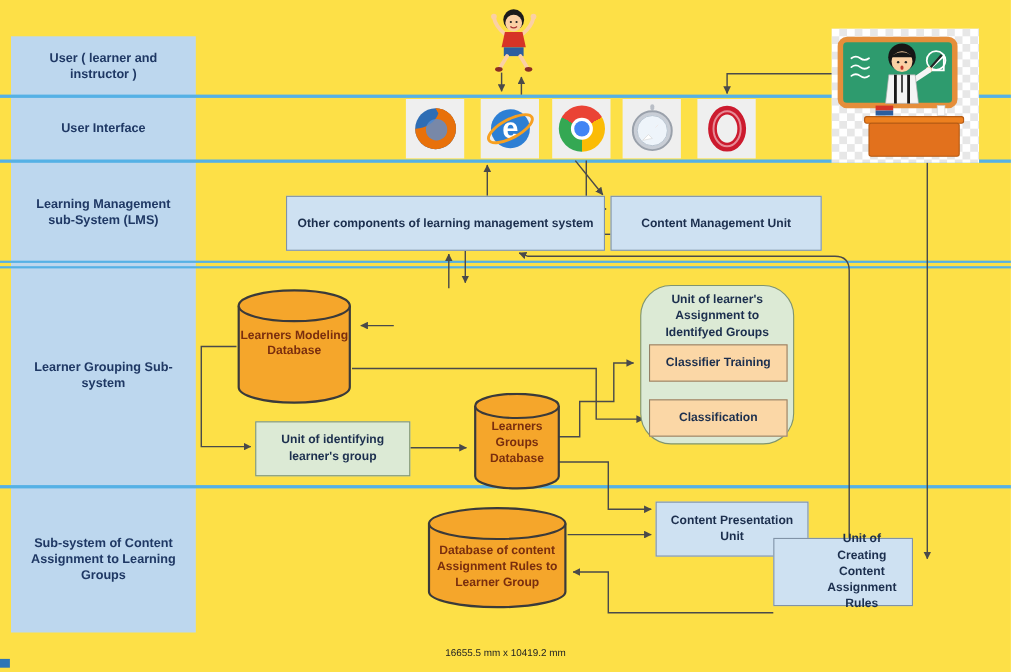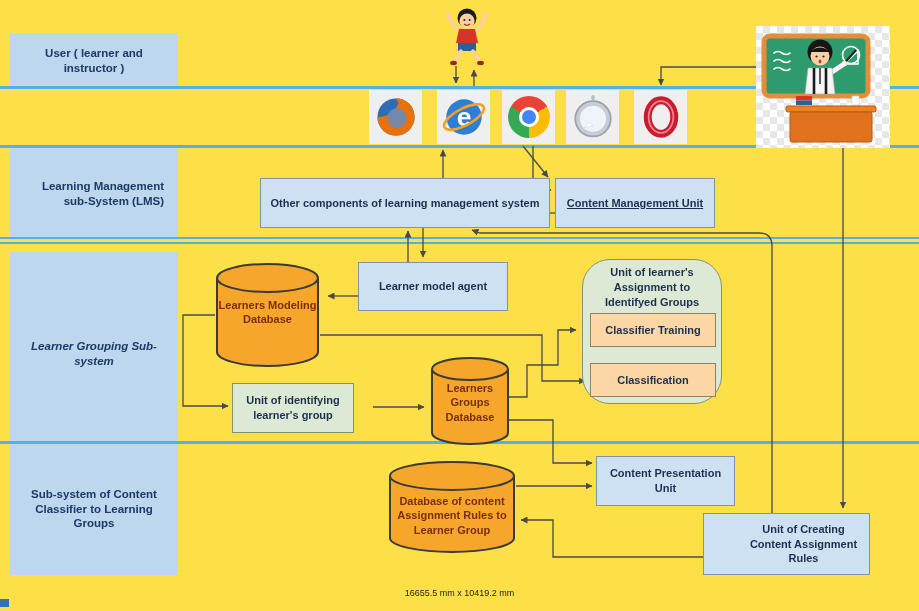--- a/index.html
+++ b/index.html
@@ -44,23 +44,24 @@
   .caption{position:absolute;left:0;right:0;top:588px;text-align:center;
            font-size:9px;color:#222;z-index:3;}
   .corner{position:absolute;left:0;top:599px;width:9px;height:8px;background:#2E75B6;z-index:3;}
 </style>
 </head>
 <body>
 
 <div class="stage">
 
   <div class="lane-cell" style="top:33px;height:55px;">User ( learner and instructor )</div>
-  <div class="lane-cell" style="top:147px;height:93px;text-align:right;">Learning Management sub-System (LMS)</div>
-  <div class="lane-cell" style="top:252px;height:203px;font-style:italic;">Learner Grouping Sub-system</div>
-  <div class="lane-cell" style="top:443px;height:132px;">Sub-system of Content Classifier to Learning Groups</div>
+  <div class="lane-cell" style="top:88px;height:59px;">User Interface</div>
+  <div class="lane-cell" style="top:147px;height:93px;">Learning Management sub-System (LMS)</div>
+  <div class="lane-cell" style="top:240px;height:203px;">Learner Grouping Sub-system</div>
+  <div class="lane-cell" style="top:443px;height:132px;">Sub-system of Content Assignment to Learning Groups</div>
 
   <div class="lane-line" style="top:86px;height:3px;"></div>
   <div class="lane-line" style="top:145px;height:3px;"></div>
   <div class="lane-line" style="top:237px;height:2px;"></div>
   <div class="lane-line" style="top:242px;height:2px;"></div>
   <div class="lane-line" style="top:441px;height:3px;"></div>
 
   <svg class="wires" width="919" height="611">
     <defs>
       <marker id="ah" markerWidth="7" markerHeight="7" refX="6.5" refY="3.5" orient="auto" markerUnits="userSpaceOnUse">
@@ -165,33 +166,32 @@
     </svg>
   </div>
   <div class="btile" style="left:634px;">
     <svg width="46" height="46" viewBox="0 0 52 52">
       <ellipse cx="26" cy="26" rx="15" ry="19" fill="none" stroke="var(--op-red)" stroke-width="9"></ellipse>
       <ellipse cx="26" cy="26" rx="14" ry="18" fill="none" stroke="#e78a96" stroke-width="2"></ellipse>
     </svg>
   </div>
 
   <div class="node blue" style="left:260px;top:178px;width:290px;height:50px;">Other components of learning management system</div>
-  <div class="node blue" style="left:555px;top:178px;width:160px;height:50px;text-decoration:underline;">Content Management Unit</div>
-
-  <div class="node blue" style="left:358px;top:262px;width:150px;height:49px;">Learner model agent</div>
+  <div class="node blue" style="left:555px;top:178px;width:192px;height:50px;">Content Management Unit</div>
+
 
   <div class="cyl" style="left:215px;top:262px;width:105px;height:106px;">
     <svg width="105" height="106" viewBox="0 0 105 106">
       <path d="M2,16 V90 A50.5,14 0 0 0 103,90 V16" fill="var(--cylinder-fill)" stroke="var(--cylinder-stroke)" stroke-width="2"></path>
       <ellipse cx="52.5" cy="16" rx="50.5" ry="14" fill="var(--cylinder-fill)" stroke="var(--cylinder-stroke)" stroke-width="2"></ellipse>
     </svg>
     <div class="cyl-label" style="top:36px;">Learners Modeling Database</div>
   </div>
 
-  <div class="node green" style="left:232px;top:383px;width:122px;height:50px;">Unit of identifying learner's group</div>
+  <div class="node green" style="left:232px;top:383px;width:141px;height:50px;">Unit of identifying learner's group</div>
 
   <div class="node green group-title" style="left:582px;top:259px;width:140px;height:145px;">Unit of learner's Assignment to Identifyed Groups</div>
   <div class="node orange" style="left:590px;top:313px;width:126px;height:34px;">Classifier Training</div>
   <div class="node orange" style="left:590px;top:363px;width:126px;height:34px;">Classification</div>
 
   <div class="cyl" style="left:430px;top:357px;width:80px;height:89px;">
     <svg width="80" height="89" viewBox="0 0 80 89">
       <path d="M2,12 V76 A38,11 0 0 0 78,76 V12" fill="var(--cylinder-fill)" stroke="var(--cylinder-stroke)" stroke-width="2"></path>
       <ellipse cx="40" cy="12" rx="38" ry="11" fill="var(--cylinder-fill)" stroke="var(--cylinder-stroke)" stroke-width="2"></ellipse>
     </svg>
@@ -201,17 +201,17 @@
   <div class="node blue" style="left:596px;top:456px;width:139px;height:50px;">Content Presentation Unit</div>
 
   <div class="cyl" style="left:388px;top:461px;width:128px;height:93px;">
     <svg width="128" height="93" viewBox="0 0 128 93">
       <path d="M2,15 V77 A62,14 0 0 0 126,77 V15" fill="var(--cylinder-fill)" stroke="var(--cylinder-stroke)" stroke-width="2"></path>
       <ellipse cx="64" cy="15" rx="62" ry="14" fill="var(--cylinder-fill)" stroke="var(--cylinder-stroke)" stroke-width="2"></ellipse>
     </svg>
     <div class="cyl-label" style="top:33px;">Database of content Assignment Rules to Learner Group</div>
   </div>
 
-  <div class="node blue" style="left:703px;top:513px;width:167px;height:62px;padding-left:40px;">Unit of Creating Content Assignment Rules</div>
+  <div class="node blue" style="left:703px;top:489px;width:127px;height:62px;padding-left:40px;">Unit of Creating Content Assignment Rules</div>
 
   <div class="caption">16655.5 mm x 10419.2 mm</div>
   <div class="corner"></div>
 </div>
 
 </body></html>

